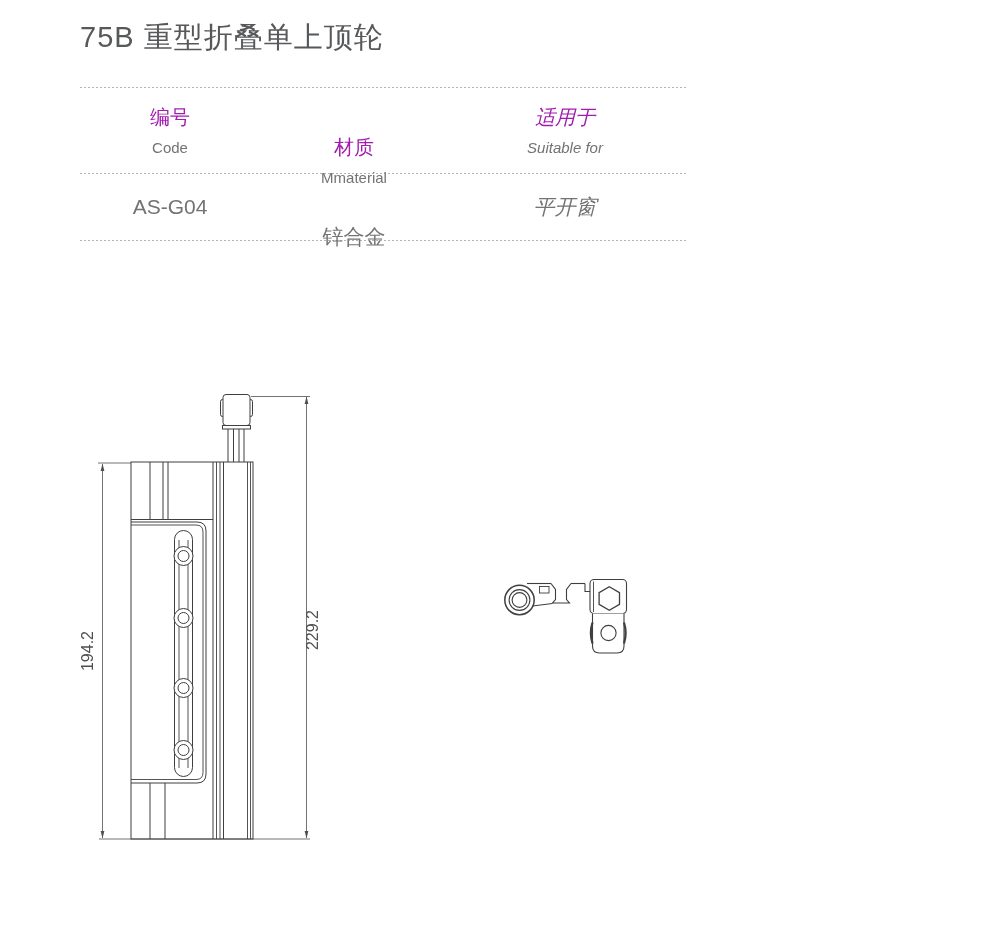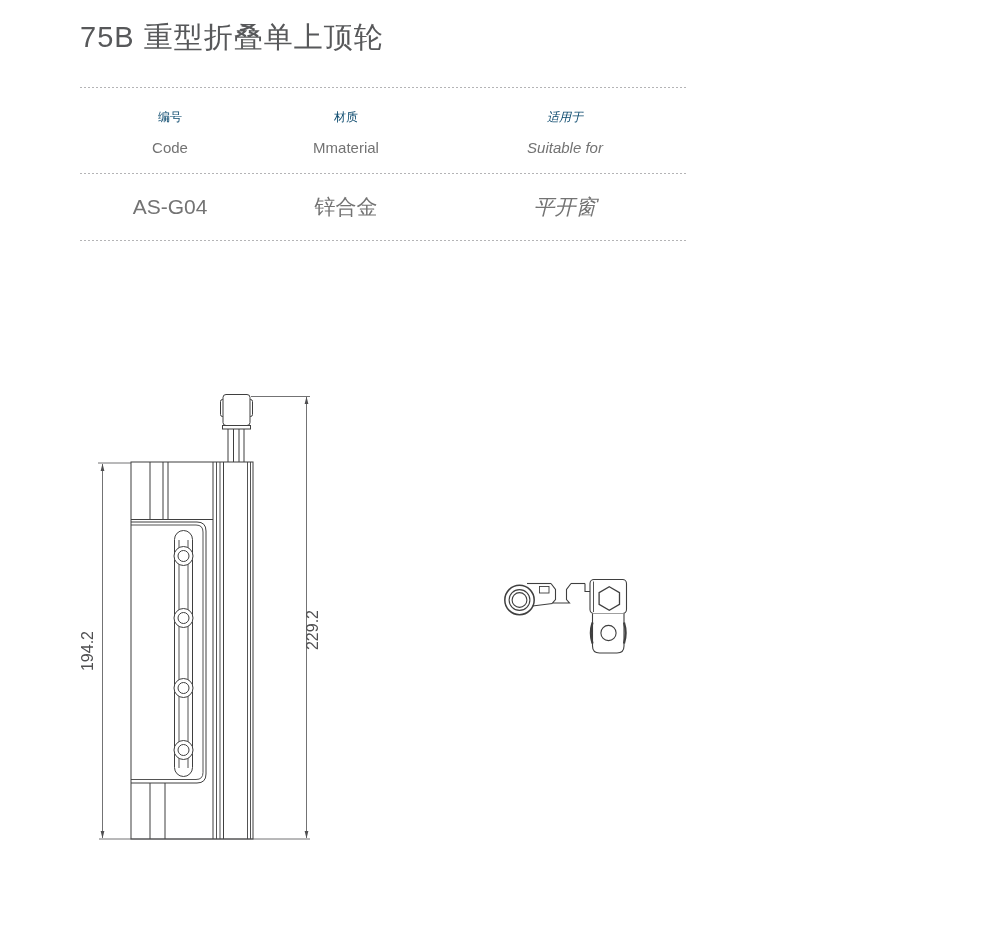--- a/index.html
+++ b/index.html
@@ -9,24 +9,24 @@
   .title { position:absolute; left:80px; top:18px; font-size:29px; color:#57585a;
            letter-spacing:1px; font-weight:400; }
 
   .rule { position:absolute; left:80px; width:607px; height:1px;
           background:repeating-linear-gradient(to right,#b4b4b6 0 2px, transparent 2px 4px); }
   .rule.r1 { top:87px; }
   .rule.r2 { top:173px; }
   .rule.r3 { top:240px; }
 
   .cell { position:absolute; transform:translate(-50%,-50%); white-space:nowrap; }
-  .hzh  { font-size:12px; color:#0c4a6e; top:117px; }
+  .hzh  { font-size:20px; color:#a21caf; top:117px; }
   .hen  { font-size:15px; color:#737373; top:147px; }
   .dval { font-size:21px; color:#737373; top:207px; }
-  .c1 { left:170px; } .c2 { left:346px; } .c3 { left:565px;font-style:italic; }
+  .c1 { left:170px; } .c2 { left:354px;margin-top:30px; } .c3 { left:565px;font-style:italic; }
 
   .drawing-svg { position:absolute; left:80px; top:385px; }
   svg text { font-family:"Liberation Sans", sans-serif; }
 </style>
 </head>
 <body>
 
 <div class="page">
 
   <div class="title">75B 重型折叠单上顶轮</div>

